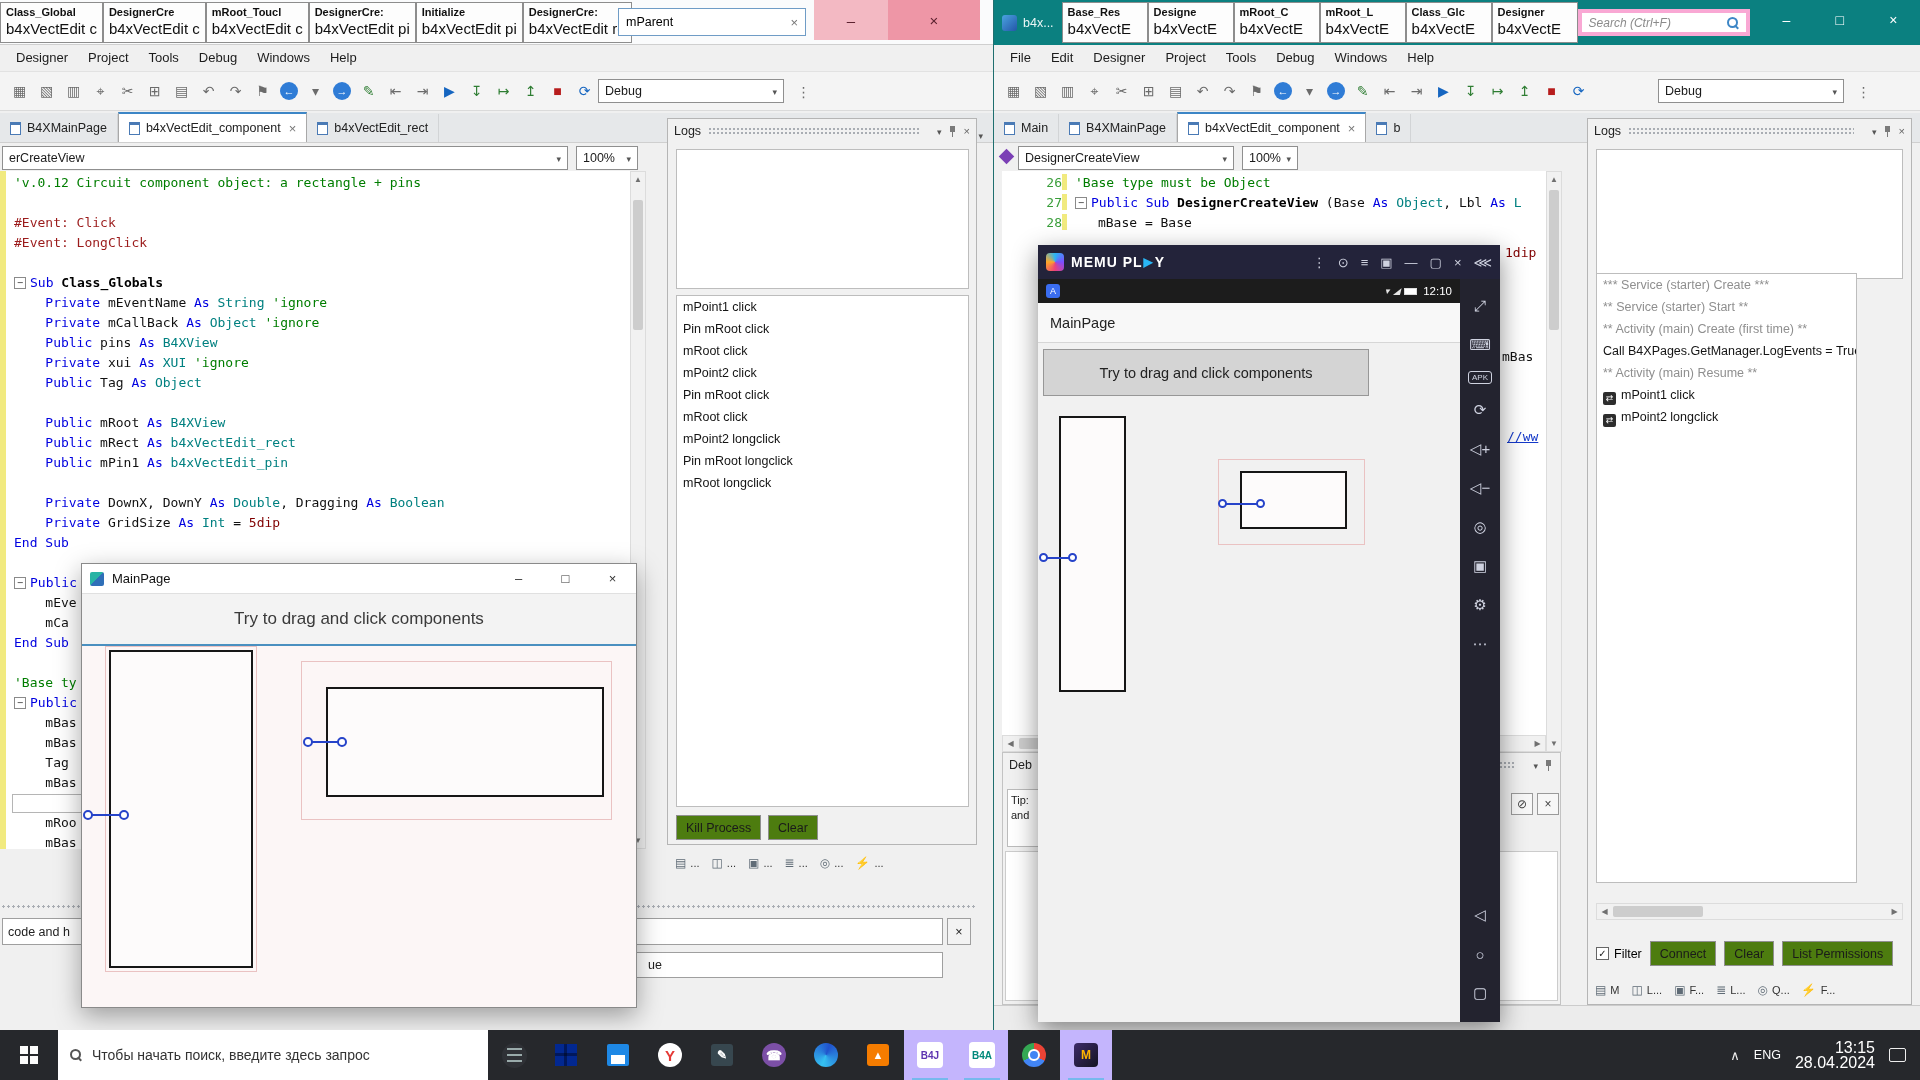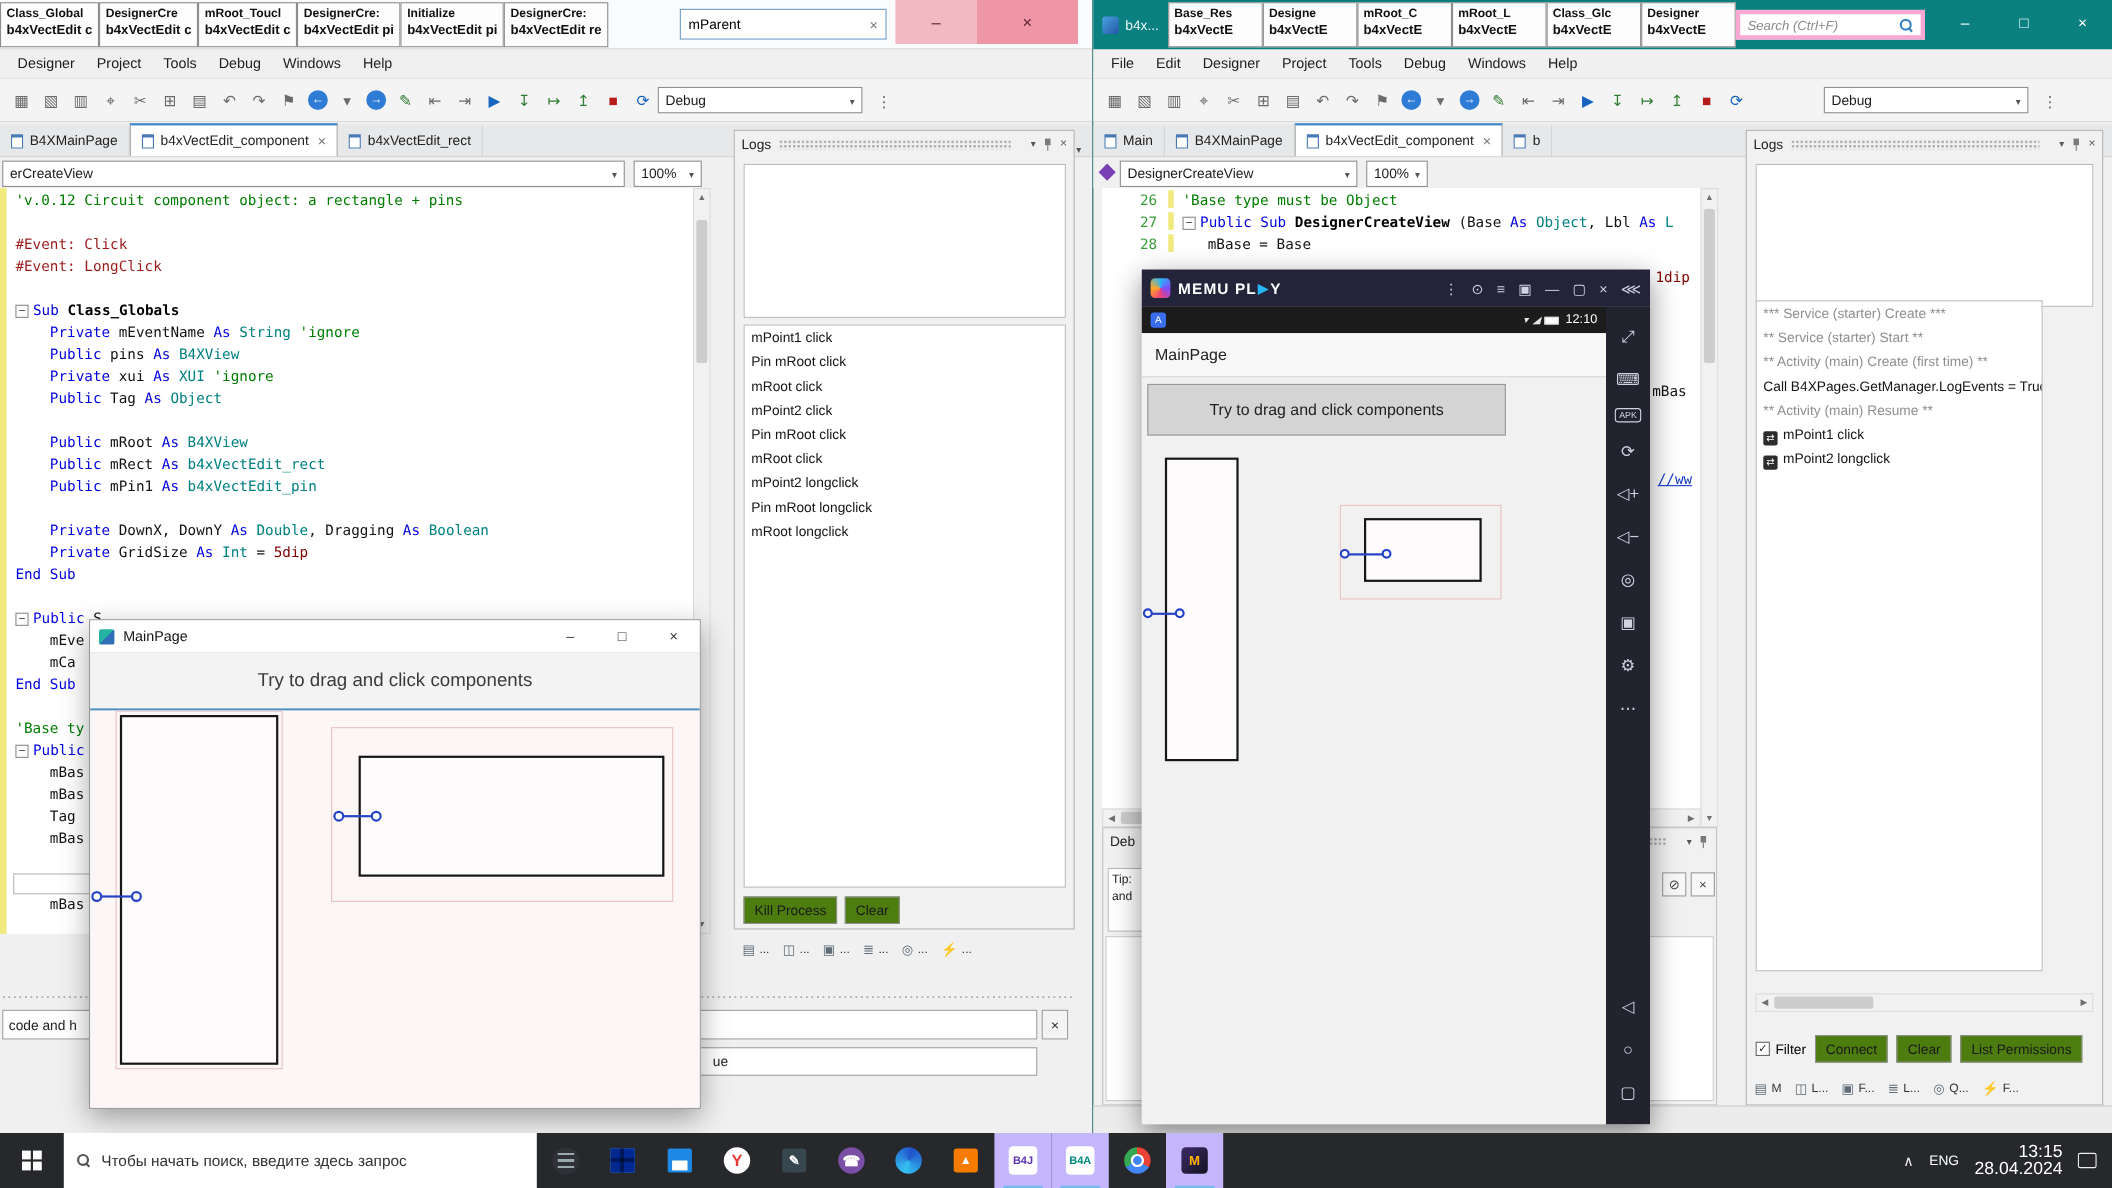--- a/index.html
+++ b/index.html
@@ -19,21 +19,21 @@
   .pin-ic{display:inline-block;width:10px;height:11px;position:relative}
   .pin-ic::before{content:"";position:absolute;left:2px;top:0;width:5px;height:6px;background:#7a7a7a}
   .pin-ic::after{content:"";position:absolute;left:4px;top:6px;width:1px;height:5px;background:#7a7a7a}
 
   
   .win{position:absolute;background:#f0f0f0}
   .docbar{position:absolute;left:0;top:0;right:0;height:45px;background:#fafbfc;border-bottom:1px solid #cfcfcf;display:flex;align-items:flex-start}
   .doc-tabs{display:flex;height:45px;align-items:flex-start}
   .doc-tab{min-width:86px;height:41px;margin-top:2px;border:1px solid #8d8d8d;background:#fdfdfd;padding:3px 5px;display:flex;flex-direction:column;gap:2px;overflow:hidden}
   .dt-top{font-size:11px;font-weight:bold;color:#101010;white-space:nowrap}
-  .dt-bot{font-size:12px;font-weight:bold;color:#101010;white-space:nowrap}
+  .dt-bot{font-size:15px;font-weight:normal;color:#101010;white-space:nowrap}
   .menubar{position:absolute;left:0;right:0;top:45px;height:27px;background:#f0f0f0;display:flex;align-items:center;padding-left:6px;border-bottom:1px solid #e2e2e2}
   .menu-item{font-size:13px;color:#1c1c1c;padding:0 10px;line-height:26px}
   .toolbar{position:absolute;left:0;right:0;top:72px;height:39px;background:#f4f4f4;border-bottom:1px solid #dadada;display:flex;align-items:center}
   .tb-icons{display:flex;align-items:center;gap:4px;padding-left:8px}
   .tbi{display:inline-flex;width:23px;height:23px;align-items:center;justify-content:center;font-size:14px;color:#6b6b6b}
   .tbi-blue{color:#1565c0}.tbi-green{color:#2e7d32}.tbi-red{color:#b71c1c}
   .tbi-circle{background:#2f7cd6;color:#fff;border-radius:50%;width:18px;height:18px;font-size:11px;line-height:18px;text-align:center;display:inline-block;margin:0 2px}
   .combo{background:#fff;border:1px solid #8f8f8f;display:flex;align-items:center;justify-content:space-between;padding:0 6px;font-size:12.5px;height:24px;color:#1a1a1a}
   .etabs-row{position:absolute;left:0;right:0;top:113px;height:30px;background:#e6e8ea;border-bottom:1px solid #cfcfcf;display:flex;align-items:flex-end}
   .etabs{display:flex;height:30px;align-items:flex-end}
@@ -44,21 +44,21 @@
   .etab-tools{margin-left:auto;display:flex;align-items:center;gap:8px;padding-right:10px;color:#666;font-size:12px}
   .viewrow{position:absolute;left:0;right:0;top:143px;height:28px;background:#f0f0f0;display:flex;align-items:center}
   .code-area{position:absolute;background:#fff;overflow:hidden}
   .yband-full{position:absolute;left:0;top:0;bottom:0;width:6px;background:#f1ea7f}
   .code-text{position:absolute;left:0;top:2px;right:0;padding-left:14px;font-family:"DejaVu Sans Mono",monospace;font-size:13px;line-height:20px;color:#111}
   .code-line{white-space:pre;tab-size:4;-moz-tab-size:4;height:20px}
   .fold{display:inline-block;width:12px;height:12px;border:1px solid #8a8a8a;background:#fff;color:#444;font-size:10px;line-height:10px;text-align:center;margin-right:4px;vertical-align:1px}
   .s-cmt{color:#007d00}.s-dir{color:#9b1b1b}.s-kw{color:#0000e0}.s-typ{color:#008080}
   .s-num{color:#800000}.s-txt{color:#111}.s-bold{color:#000;font-weight:bold}
   .s-lnk{color:#1539c9;text-decoration:underline}
-  .lnum{display:inline-block;width:58px;text-align:right;padding-right:10px;color:#3a9e3a}
+  .lnum{display:inline-block;width:58px;text-align:right;color:#3a9e3a}
   .yband{display:inline-block;width:5px;height:16px;background:#f1ea7f;margin-right:8px;vertical-align:-3px}
   .vscroll{position:absolute;width:16px;background:#f1f1f1;border:1px solid #dcdcdc}
   .vs-arrow{position:absolute;left:0;right:0;height:15px;color:#707070;font-size:8px;text-align:center;line-height:15px}
   .vs-thumb{position:absolute;left:2px;right:2px;background:#cdcdcd;border-radius:2px}
   .hscroll{position:absolute;height:17px;background:#f1f1f1;border:1px solid #dcdcdc}
   .hs-arrow{position:absolute;top:0;bottom:0;width:15px;color:#707070;font-size:8px;text-align:center;line-height:15px}
   .hs-thumb{position:absolute;top:2px;bottom:2px;background:#cdcdcd;border-radius:2px}
   
   .logs-panel{position:absolute;background:#f1f1f1;border:1px solid #b5b5b5}
   .lp-header{display:flex;align-items:center;height:24px;padding:0 6px;font-size:12.5px;color:#222}
@@ -331,20 +331,21 @@
     <div class="code-area" id="lw-codearea">
       <div class="yband-full"></div>
       <div class="code-text" id="lw-code">
           <div class="code-line"><span class="s-cmt">'v.0.12 Circuit component object: a rectangle + pins</span></div>
           <div class="code-line"><span class="s-txt">&nbsp;</span></div>
           <div class="code-line"><span class="s-dir">#Event: Click</span></div>
           <div class="code-line"><span class="s-dir">#Event: LongClick</span></div>
           <div class="code-line"><span class="s-txt">&nbsp;</span></div>
           <div class="code-line"><span class="fold">−</span><span class="s-kw">Sub </span><span class="s-bold">Class_Globals</span></div>
           <div class="code-line"><span class="s-txt">	</span><span class="s-kw">Private </span><span class="s-txt">mEventName </span><span class="s-kw">As </span><span class="s-typ">String </span><span class="s-cmt">'ignore</span></div>
+          <div class="code-line"><span class="s-txt">	</span><span class="s-kw">Private </span><span class="s-txt">mCallBack </span><span class="s-kw">As </span><span class="s-typ">Object </span><span class="s-cmt">'ignore</span></div>
           <div class="code-line"><span class="s-txt">	</span><span class="s-kw">Public </span><span class="s-txt">pins </span><span class="s-kw">As </span><span class="s-typ">B4XView</span></div>
           <div class="code-line"><span class="s-txt">	</span><span class="s-kw">Private </span><span class="s-txt">xui </span><span class="s-kw">As </span><span class="s-typ">XUI </span><span class="s-cmt">'ignore</span></div>
           <div class="code-line"><span class="s-txt">	</span><span class="s-kw">Public </span><span class="s-txt">Tag </span><span class="s-kw">As </span><span class="s-typ">Object</span></div>
           <div class="code-line"><span class="s-txt">&nbsp;</span></div>
           <div class="code-line"><span class="s-txt">	</span><span class="s-kw">Public </span><span class="s-txt">mRoot </span><span class="s-kw">As </span><span class="s-typ">B4XView</span></div>
           <div class="code-line"><span class="s-txt">	</span><span class="s-kw">Public </span><span class="s-txt">mRect </span><span class="s-kw">As </span><span class="s-typ">b4xVectEdit_rect</span></div>
           <div class="code-line"><span class="s-txt">	</span><span class="s-kw">Public </span><span class="s-txt">mPin1 </span><span class="s-kw">As </span><span class="s-typ">b4xVectEdit_pin</span></div>
           <div class="code-line"><span class="s-txt">&nbsp;</span></div>
           <div class="code-line"><span class="s-txt">	</span><span class="s-kw">Private </span><span class="s-txt">DownX, DownY </span><span class="s-kw">As </span><span class="s-typ">Double</span><span class="s-txt">, Dragging </span><span class="s-kw">As </span><span class="s-typ">Boolean</span></div>
           <div class="code-line"><span class="s-txt">	</span><span class="s-kw">Private </span><span class="s-txt">GridSize </span><span class="s-kw">As </span><span class="s-typ">Int</span><span class="s-txt"> = </span><span class="s-num">5dip</span></div>

